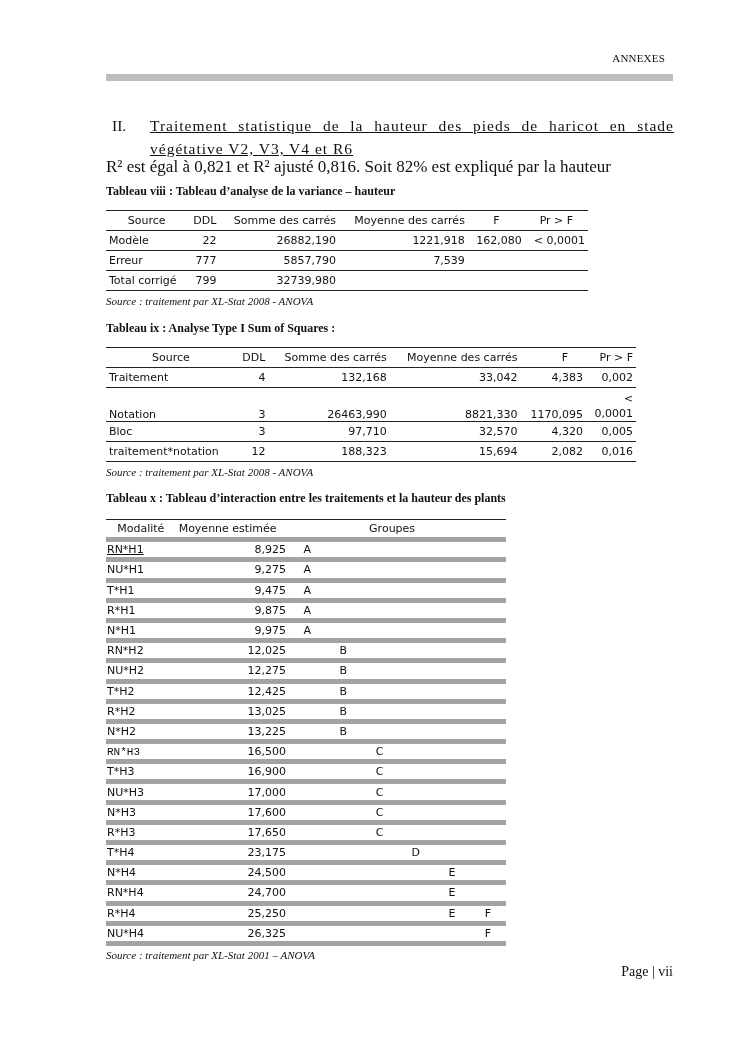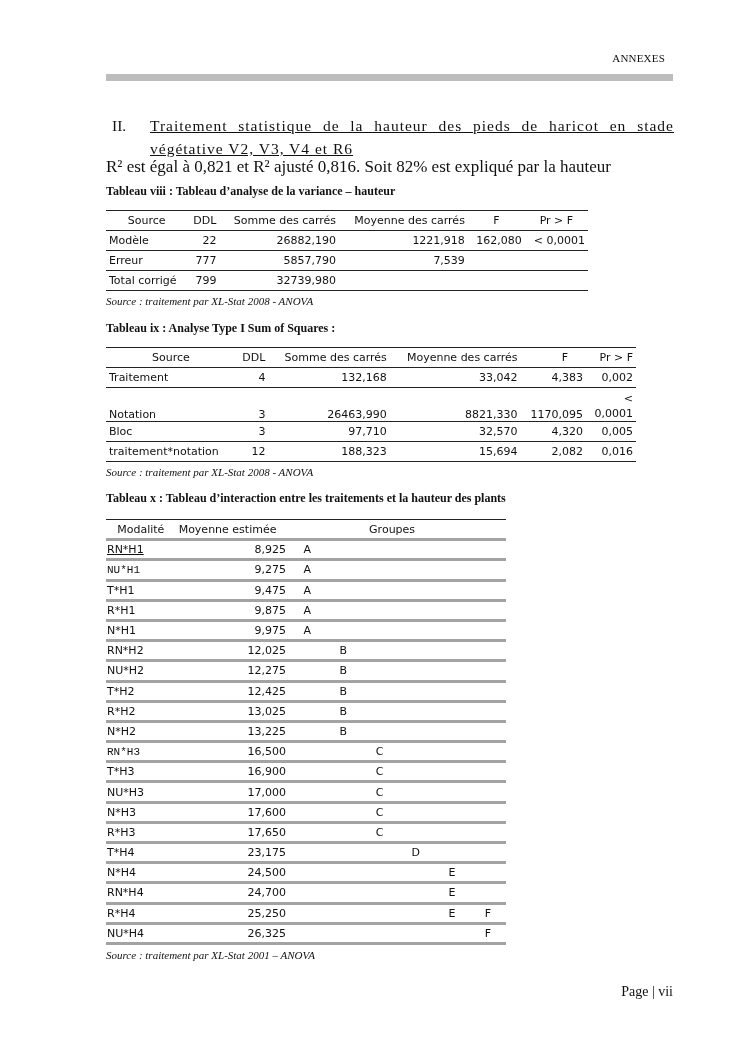--- a/index.html
+++ b/index.html
@@ -14,25 +14,25 @@
   .source { position: absolute; left: 106px; font-size: 11px; font-style: italic; }
   table { position: absolute; left: 106px; border-collapse: collapse; font-family: "DejaVu Sans", sans-serif; font-size: 11px; }
   table th { font-weight: normal; }
   table td, table th { padding: 0 3px; white-space: nowrap; }
   .t1 { top: 210px; width: 482px; border-top: 1.2px solid #222; }
   .t1 tr { height: 20px; border-bottom: 1.2px solid #222; }
   .t2 { top: 347px; width: 530px; border-top: 1.2px solid #222; }
   .t2 tr { height: 20px; border-bottom: 1.2px solid #222; }
   .t2 tr.tall { height: 34px; }
   .t3 { top: 519px; width: 400px; border-top: 1.2px solid #222; }
-  .t3 tr { height: 20.2px; border-bottom: 3px solid #a3a3a3; }
+  .t3 tr { height: 20.2px; border-bottom: 5px solid #a3a3a3; }
   .num-c { text-align: right; }
   .center { text-align: center; }
   .left { text-align: left; }
-  .footer { position: absolute; right: 72px; top: 984px; font-size: 14px; }
+  .footer { position: absolute; right: 72px; top: 964px; font-size: 14px; }
   .grp { width: 34px; text-align: center; }
 </style>
 </head>
 <body>
 
 <div class="header-label">ANNEXES</div>
 <div class="header-rule"></div>
 
 <div class="section">
   <span class="num">II.</span>
@@ -148,21 +148,21 @@
         <td class="left" style="padding-left: 1px; text-decoration: underline;">RN*H1</td>
         <td class="num-c">8,925</td>
         <td class="grp">A</td>
         <td class="grp"></td>
         <td class="grp"></td>
         <td class="grp"></td>
         <td class="grp"></td>
         <td class="grp"></td>
       </tr>
       <tr>
-        <td class="left" style="padding-left: 1px; font-family: Liberation Mono, monospace;">NU*H1</td>
+        <td class="left" style="padding-left: 1px;">NU*H1</td>
         <td class="num-c">9,275</td>
         <td class="grp">A</td>
         <td class="grp"></td>
         <td class="grp"></td>
         <td class="grp"></td>
         <td class="grp"></td>
         <td class="grp"></td>
       </tr>
       <tr>
         <td class="left" style="padding-left: 1px;">T*H1</td>

